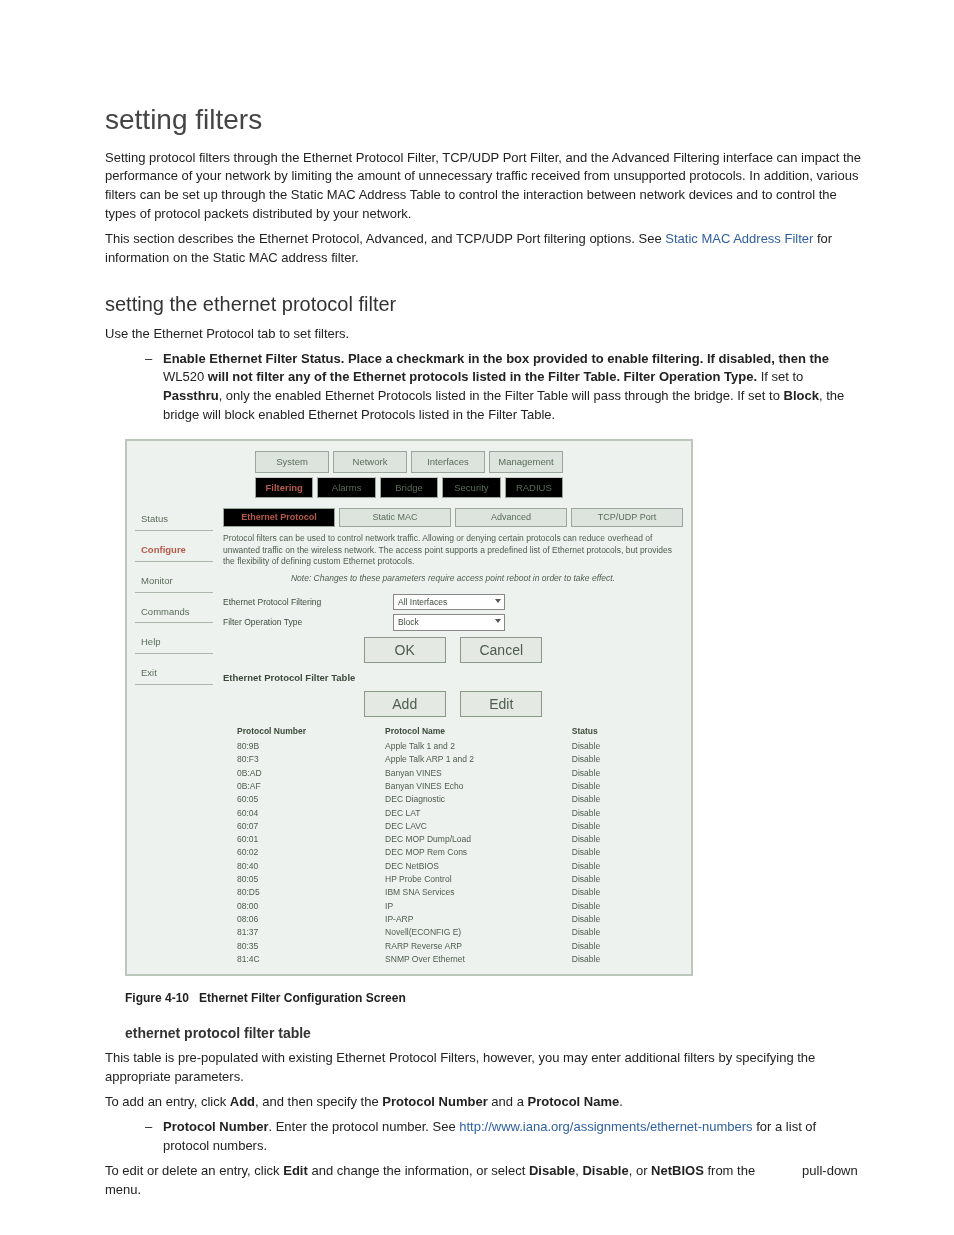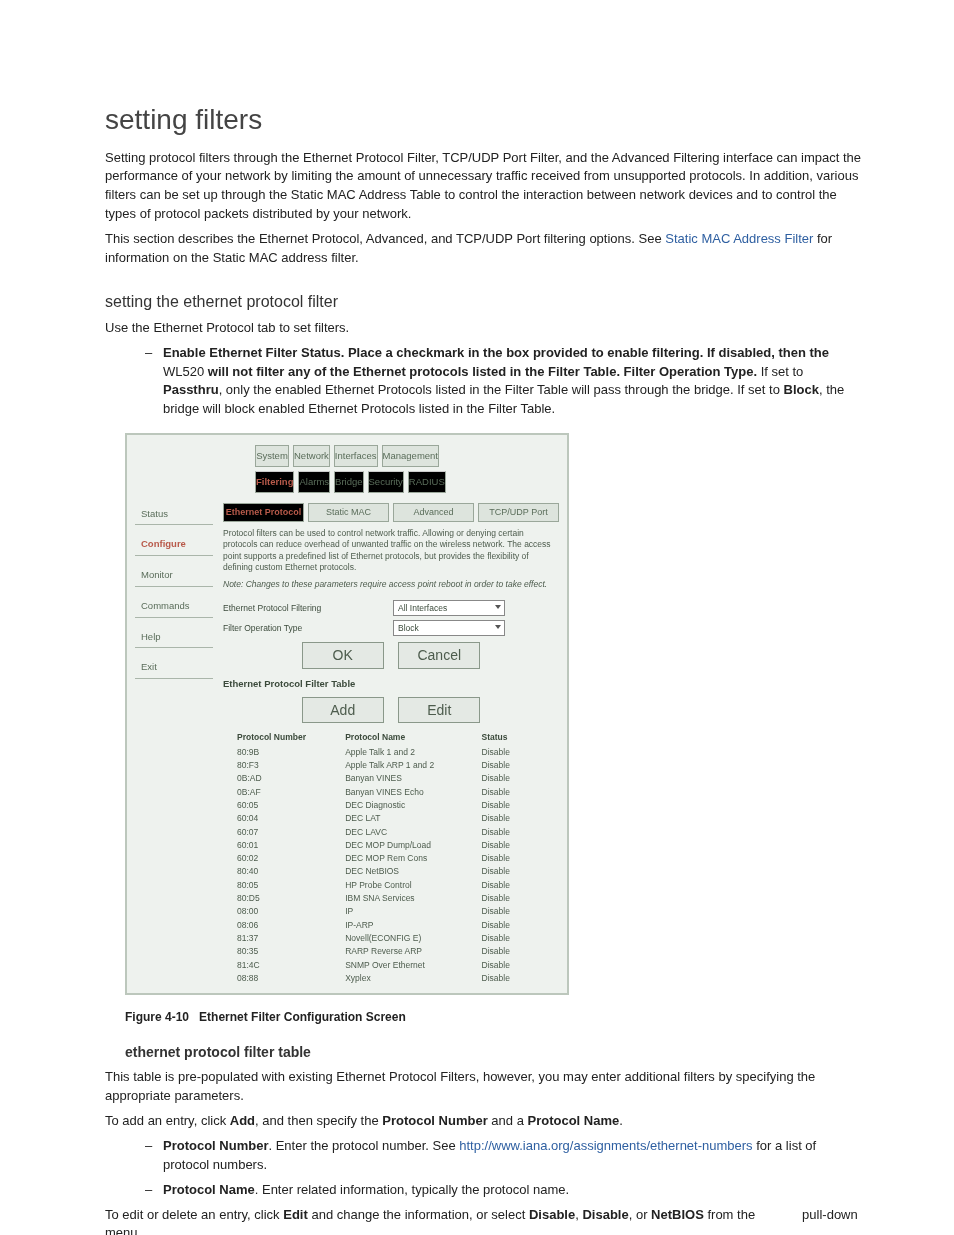--- a/index.html
+++ b/index.html
@@ -21,21 +21,21 @@
   h1 {
     font-family: Arial, Helvetica, sans-serif;
     font-weight: 400;
     font-size: 28px;
     margin: 0 0 8px 0;
     color: #444;
   }
   h2 {
     font-family: Arial, Helvetica, sans-serif;
     font-weight: 400;
-    font-size: 16px;
+    font-size: 20px;
     margin: 22px 0 6px 0;
     color: #333;
   }
   h3 {
     font-family: Arial, Helvetica, sans-serif;
     font-weight: 700;
     font-size: 14px;
     margin: 16px 0 6px 20px;
     color: #333;
   }
@@ -66,21 +66,21 @@
     margin-left: 40px;
   }
   .strong { font-weight: 700; }
   .caption {
     font-size: 12px;
     margin: 10px 0 10px 20px;
   }
   
   .ui-shot {
     margin: 14px 0 14px 20px;
-    width: 444px;
+    width: 568px;
     box-sizing: border-box;
     background: #eef2ee;
     border: 2px solid #bcc7bc;
     padding: 8px;
     font-size: 9.5px;
     color: #3b4a3b;
   }
   .ui-shot .tabs-row {
     display: flex;
     gap: 4px;
@@ -142,20 +142,21 @@
     font-size: 8.5px;
     color: #4d5c4d;
     line-height: 1.35;
     margin-bottom: 4px;
   }
   .ui-shot .note {
     font-size: 8.5px;
     font-style: italic;
     color: #4d5c4d;
     margin-bottom: 10px;
+    text-align: center;
   }
   .ui-shot .form-row {
     display: flex;
     align-items: center;
     margin-bottom: 4px;
     font-size: 8.5px;
   }
   .ui-shot .form-row .lbl {
     width: 170px;
     flex: 0 0 170px;
@@ -385,25 +386,20 @@
               <tr>
                 <td>80:35</td>
                 <td>RARP Reverse ARP</td>
                 <td>Disable</td>
               </tr>
               <tr>
                 <td>81:4C</td>
                 <td>SNMP Over Ethernet</td>
                 <td>Disable</td>
               </tr>
-              <tr>
-                <td>08:88</td>
-                <td>Xyplex</td>
-                <td>Disable</td>
-              </tr>
             </tbody>
         </table>
       </div>
     </div>
   </div>
 
   <p class="caption">
     <span class="strong">Figure 4-10</span>&nbsp;&nbsp;&nbsp;<span class="strong">Ethernet Filter Configuration Screen</span>
   </p>
 
@@ -412,22 +408,19 @@
   <p class="body-indent">This table is pre-populated with existing Ethernet Protocol Filters, however, you may enter additional filters by specifying the appropriate parameters.</p>
 
   <p class="body-indent">
     <span>To add an entry, click </span><span class="strong">Add</span><span>, and then specify the </span><span class="strong">Protocol Number</span><span> and a </span><span class="strong">Protocol Name</span><span>.</span>
   </p>
 
   <ul class="dash-list level2">
     <li>
       <span class="strong">Protocol Number</span><span>. Enter the protocol number. See </span><a class="link" href="#">http://www.iana.org/assignments/ethernet-numbers</a><span> for a list of protocol numbers.</span>
     </li>
-    <li>
-      <span class="strong">Protocol Name</span><span>. Enter related information, typically the protocol name.</span>
-    </li>
   </ul>
 
   <p class="body-indent">
     <span>To edit or delete an entry, click </span><span class="strong">Edit</span><span> and change the information, or select </span><span class="strong">Disable</span>, <span class="strong">Disable</span>, or <span class="strong">NetBIOS</span><span> from the </span>&nbsp;&nbsp;&nbsp;&nbsp;&nbsp;&nbsp;&nbsp;&nbsp;&nbsp;&nbsp;&nbsp;<span> pull-down menu.</span>
   </p>
 
 </div>
 
 </body></html>

